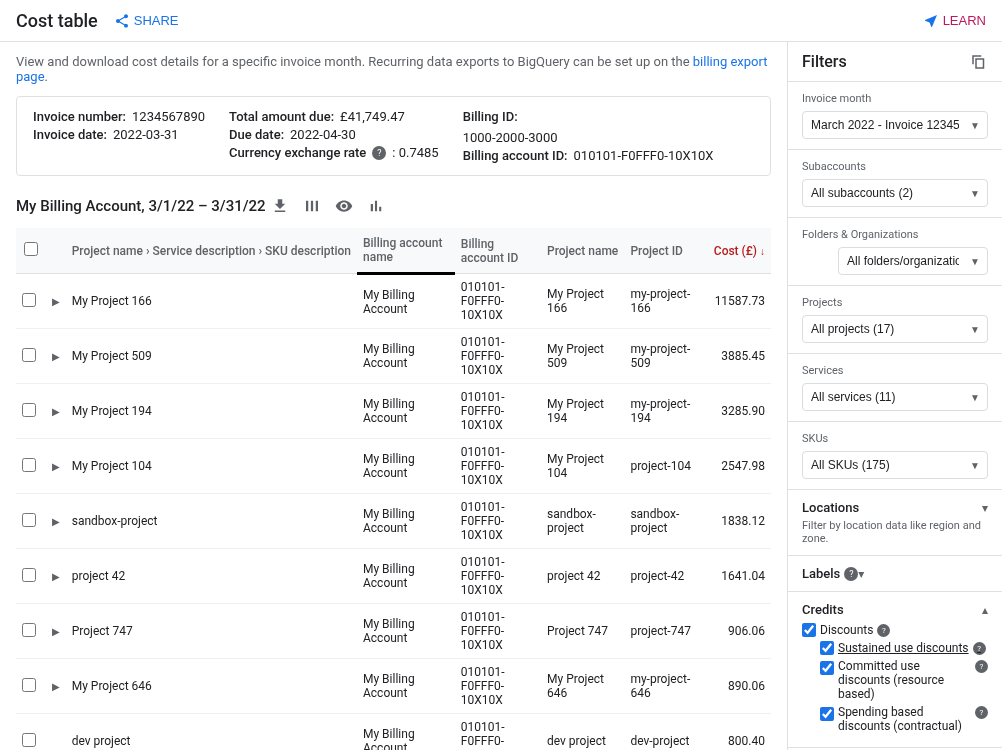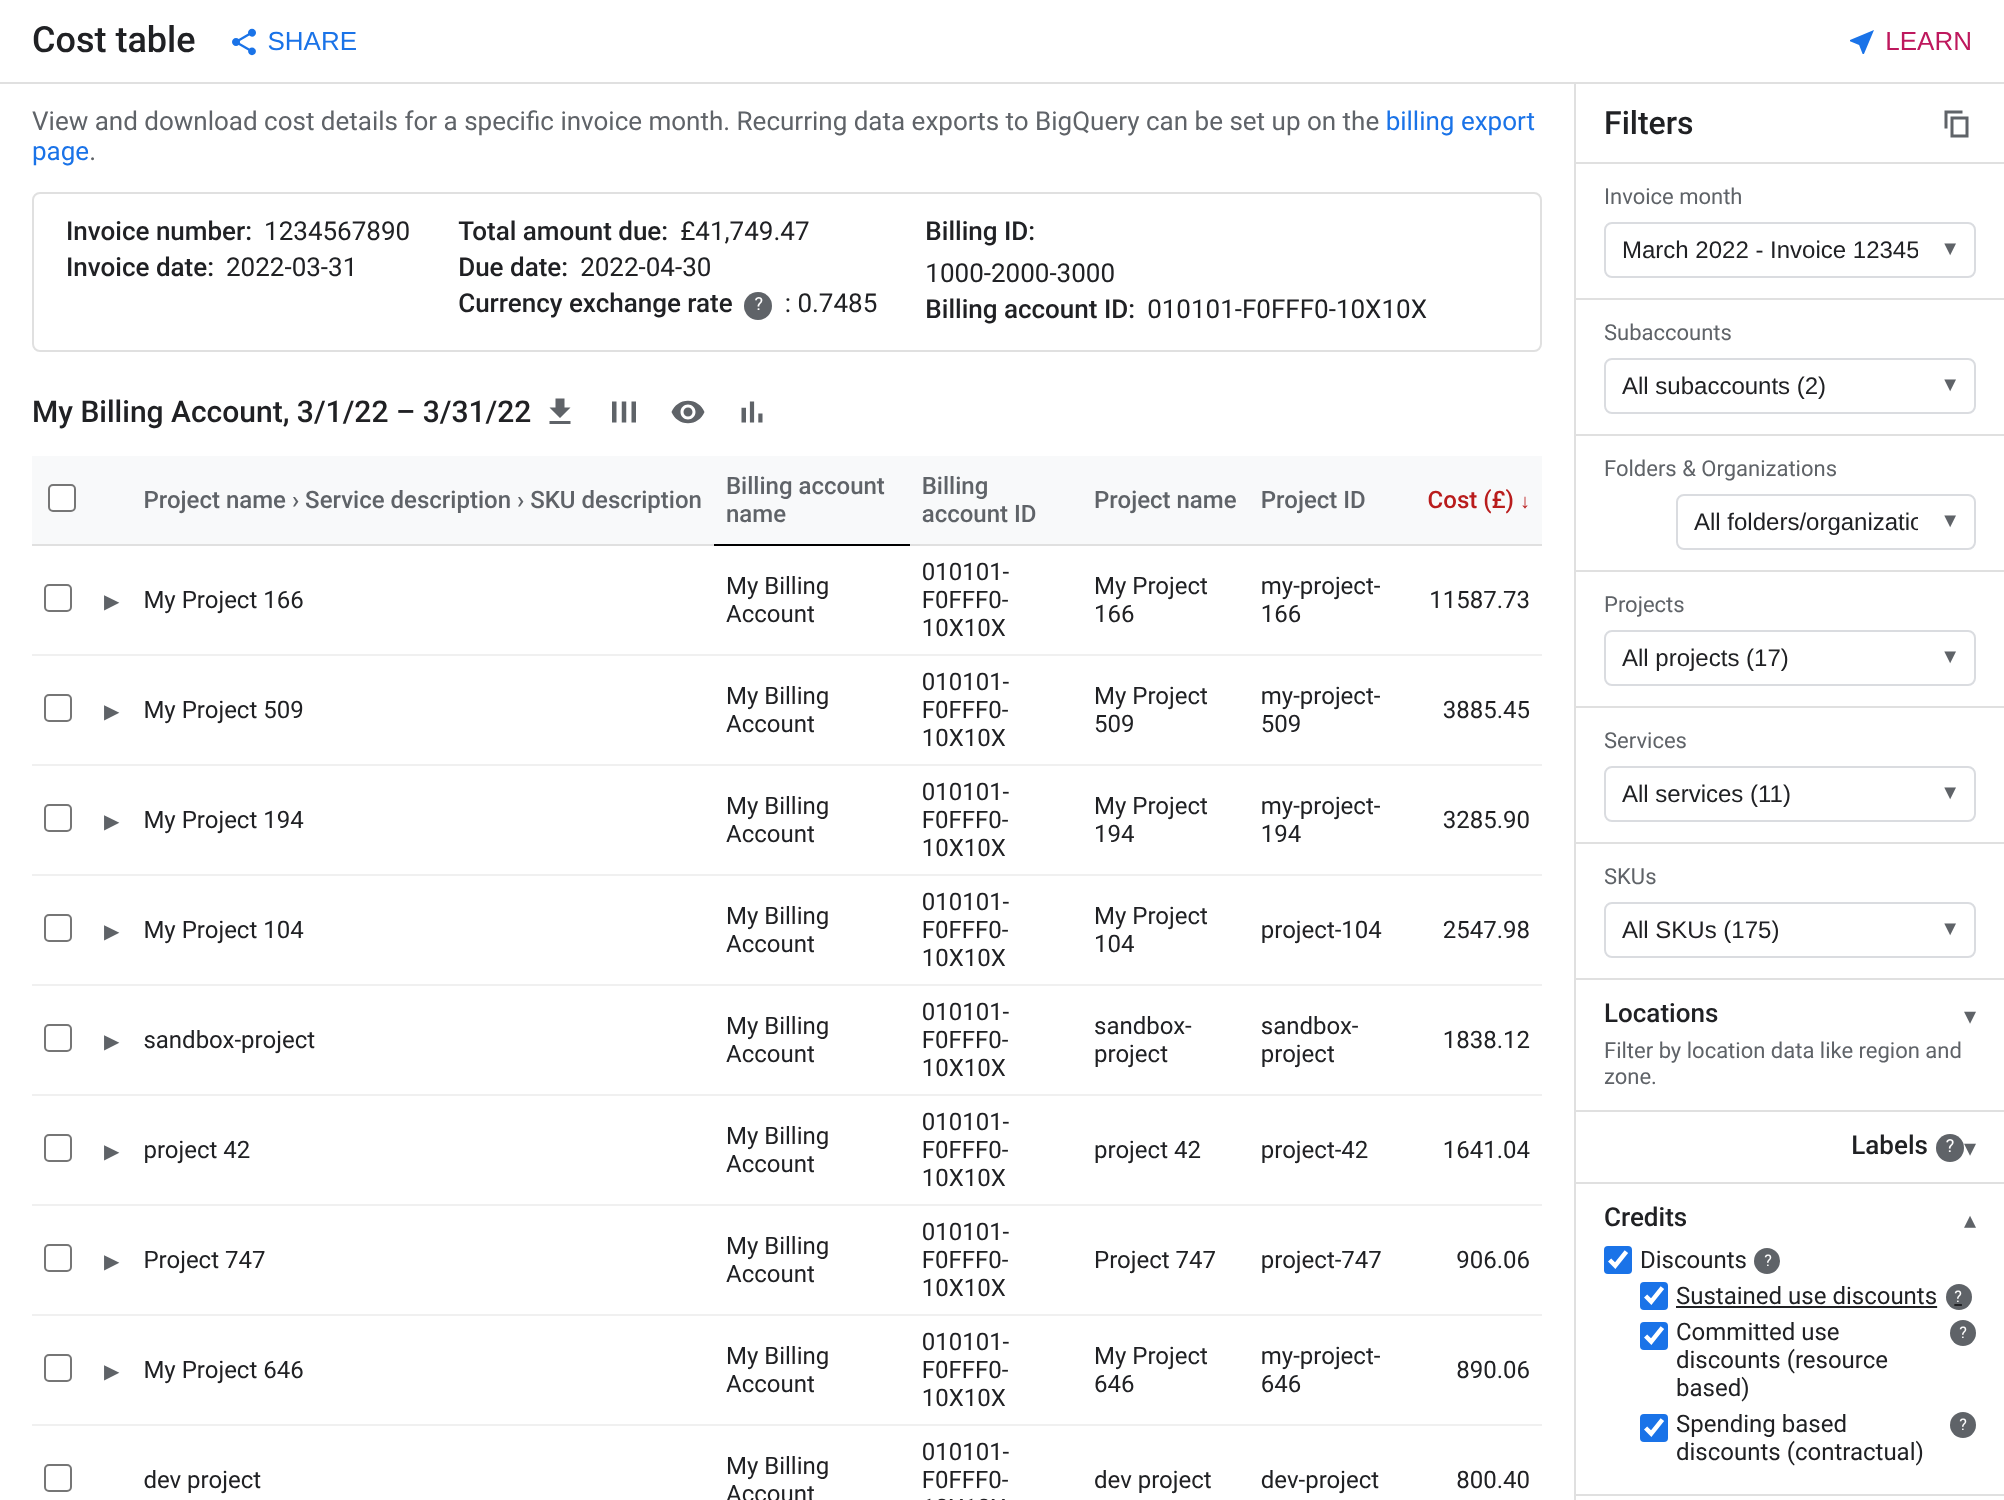--- a/index.html
+++ b/index.html
@@ -101,21 +101,21 @@
 
     <div style="overflow-x:auto;">
       <table style="width:100%;border-collapse:collapse;font-size:12px;">
         <thead>
           <tr>
             <th style="background:#f8f9fa;border-bottom:1px solid #e0e0e0;padding:6px;width:30px;">
               <input type="checkbox" style="">
             </th>
             <th style="background:#f8f9fa;border-bottom:1px solid #e0e0e0;padding:6px;width:16px;"></th>
             <th style="background:#f8f9fa;border-bottom:1px solid #e0e0e0;padding:8px 6px;text-align:left;font-weight:500;color:#5f6368;white-space:nowrap;">Project name › Service description › SKU description</th>
-            <th style="background:#f8f9fa;border-bottom:1px solid #000000;padding:8px 6px;text-align:left;font-weight:500;color:#5f6368;">Billing account name</th>
+            <th style="background:#f8f9fa;border-bottom:3px solid #000000;padding:8px 6px;text-align:left;font-weight:500;color:#5f6368;">Billing account name</th>
             <th style="background:#f8f9fa;border-bottom:1px solid #e0e0e0;padding:8px 6px;text-align:left;font-weight:500;color:#5f6368;">Billing account ID</th>
             <th style="background:#f8f9fa;border-bottom:1px solid #e0e0e0;padding:8px 6px;text-align:left;font-weight:500;color:#5f6368;">Project name</th>
             <th style="background:#f8f9fa;border-bottom:1px solid #e0e0e0;padding:8px 6px;text-align:left;font-weight:500;color:#5f6368;">Project ID</th>
             <th style="background:#f8f9fa;border-bottom:1px solid #e0e0e0;padding:8px 6px;text-align:right;font-weight:500;color:#b91c1c;white-space:nowrap;">Cost (£) <span style="font-size:10px;">↓</span></th>
           </tr>
         </thead>
         <tbody id="table-body">
         <tr style="border-bottom: 1px solid rgb(240, 240, 240);">
     <td style="padding:6px;vertical-align:middle;">
       <input type="checkbox" style="">
@@ -321,21 +321,21 @@
 
     <div style="padding:10px 14px;border-bottom:1px solid #e0e0e0;">
       <div style="display:flex;align-items:center;justify-content:space-between;">
         <span style="font-size:13px;font-weight:500;">Locations</span>
         <button style="background:none;border:none;cursor:pointer;color:#5f6368;font-size:12px;">▾</button>
       </div>
       <div style="font-size:11px;color:#5f6368;margin-top:4px;">Filter by location data like region and zone.</div>
     </div>
 
     <div style="padding:10px 14px;border-bottom:1px solid #e0e0e0;">
-      <div style="display:flex;align-items:center;justify-content:flex-end;">
+      <div style="display:flex;align-items:center;justify-content:flex-start;">
         <div style="display:flex;align-items:center;gap:4px;">
           <span style="font-size:13px;font-weight:500;">Labels</span>
           <span style="display:inline-block;width:14px;height:14px;border-radius:50%;background:#5f6368;color:white;font-size:9px;text-align:center;line-height:14px;cursor:pointer;">?</span>
         </div>
         <button style="background:none;border:none;cursor:pointer;color:#5f6368;font-size:12px;">▾</button>
       </div>
     </div>
 
     <div style="padding:10px 14px;border-bottom:1px solid #e0e0e0;">
       <div style="display:flex;align-items:center;justify-content:space-between;margin-bottom:6px;">

